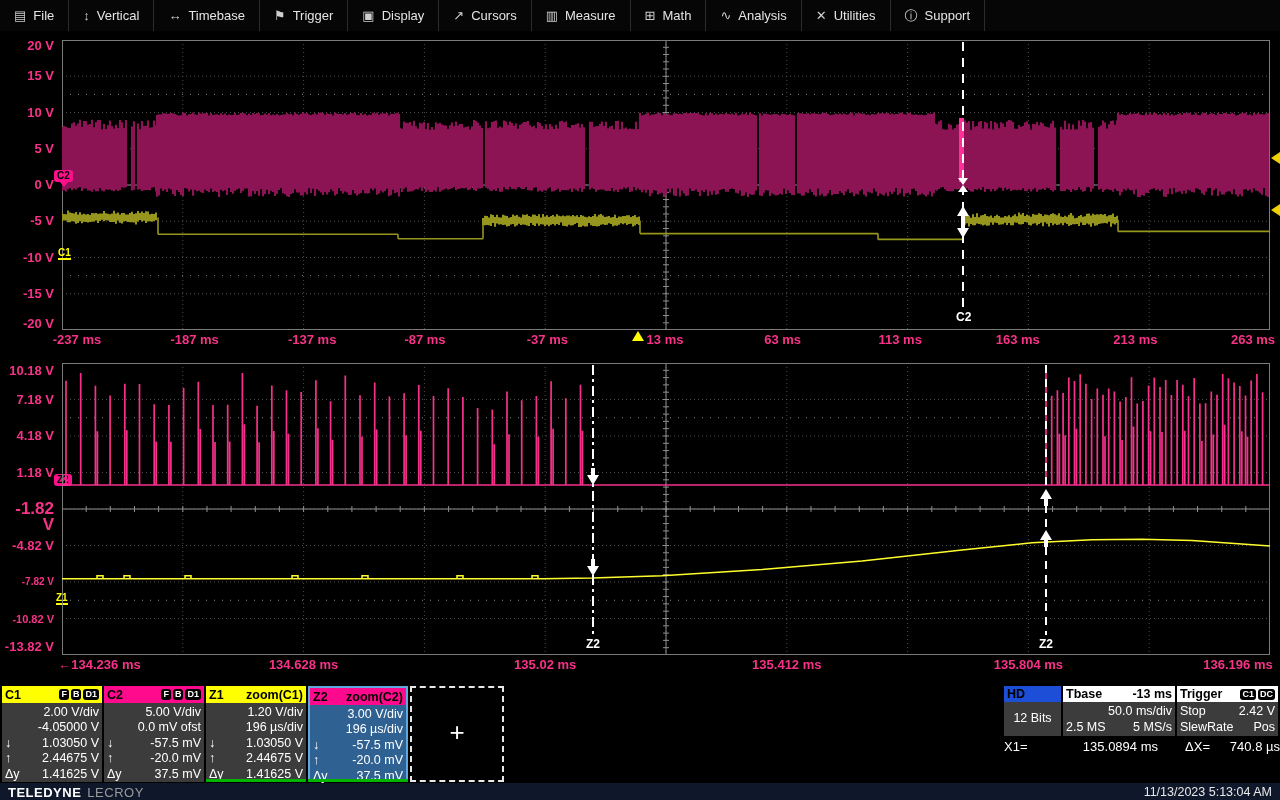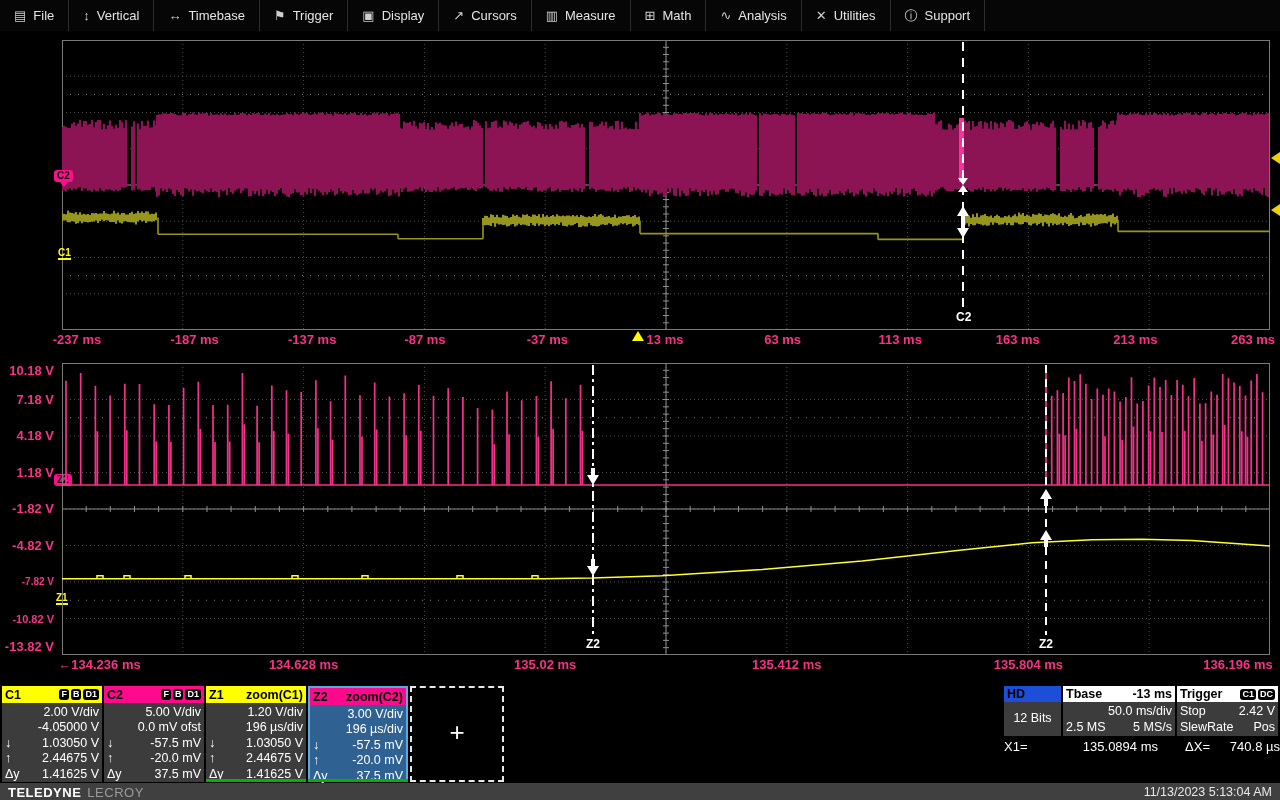--- a/index.html
+++ b/index.html
@@ -31,21 +31,21 @@
   .info-box{position:absolute;background:#3c3c3c;box-sizing:border-box;}
   .info-head{height:16px;display:flex;align-items:center;padding:0 3px;font-size:12.5px;
     font-weight:bold;color:#000;background:#fff;box-sizing:border-box;}
   .info-body{color:#fff;font-size:12.5px;padding:1px 3px;}
   .row-flex{display:flex;justify-content:space-between;line-height:16px;white-space:nowrap;}
   .readout{position:absolute;color:#fff;font-size:13px;}
   .readout .r-row{display:grid;grid-template-columns:38px 116px 56px 1fr;line-height:15px;}
   .readout .r-val{text-align:right;white-space:nowrap;}
   .readout .r-lab2{text-align:right;padding-right:4px;}
   
-  .bottombar{position:absolute;top:783px;left:0;width:1280px;height:17px;background:#404040;
+  .bottombar{position:absolute;top:783px;left:0;width:1280px;height:17px;background:#0f172a;
     display:flex;align-items:center;justify-content:space-between;padding:0 8px;box-sizing:border-box;}
   .brand-bold{color:#fff;font-weight:bold;font-size:13px;letter-spacing:.5px;}
   .brand-light{color:#9a9a9a;font-size:13px;margin-left:6px;letter-spacing:.5px;}
   .timestamp{color:#e8e8e8;font-size:12.5px;}
 </style>
 </head>
 <body>
 
 <div class="menubar">
   <div class="menu-item">
@@ -120,20 +120,31 @@
       <rect x="0.5" y="0.5" width="1207" height="289" stroke="#7a7a7a" fill="none"></rect>
       <path d="M0 87.0V151.1M2 85.9V150.2M4 86.7V151.6M6 87.8V149.3M8 87.9V147.9M10 83.4V150.3M12 82.2V148.4M14 85.7V149.6M16 83.5V147.7M18 79.8V147.0M20 86.7V151.1M22 81.1V148.6M24 80.9V148.6M26 84.7V150.4M28 84.0V150.5M30 79.8V151.7M32 87.2V149.6M34 81.9V151.2M36 79.9V151.2M38 80.1V148.0M40 89.2V150.6M42 84.1V151.5M44 89.0V149.5M46 85.3V149.7M48 80.6V149.4M50 86.1V150.4M52 88.5V151.2M54 84.7V149.5M56 88.1V151.1M58 79.9V150.0M60 82.2V147.3M62 88.0V147.8M64 80.0V147.2M70 86.6V150.5M72 81.3V149.8M76 83.4V149.6M78 89.2V149.3M80 81.1V150.9M82 85.9V150.2M84 85.8V150.0M86 80.4V150.1M88 87.7V150.2M90 87.3V147.4M92 80.6V147.3M94 85.5V151.5M95 75.1V156.8M97 74.3V155.4M99 74.6V148.6M101 73.2V151.1M103 73.3V149.4M105 73.8V152.1M107 73.8V148.6M109 73.0V149.4M111 73.2V154.1M113 74.1V156.0M115 75.1V150.1M117 75.4V151.9M119 75.2V155.1M121 72.6V156.0M123 73.0V148.1M125 75.4V148.7M127 74.2V151.6M129 73.9V149.4M131 72.6V155.8M133 74.2V149.7M135 75.1V151.3M137 72.6V150.8M139 73.8V152.3M141 73.2V153.0M143 73.2V149.6M145 72.9V151.1M147 75.4V152.3M149 73.1V148.5M151 75.1V152.0M153 74.5V151.1M155 74.3V152.1M157 75.0V157.0M159 73.2V149.8M161 74.8V151.3M163 73.5V150.3M165 75.2V155.0M167 74.6V148.1M169 75.1V151.9M171 75.1V153.8M173 72.8V150.8M175 75.1V149.4M177 74.5V148.4M179 73.1V153.0M181 72.9V150.8M183 73.6V148.5M185 75.3V148.6M187 73.6V156.5M189 75.0V156.3M191 72.9V151.0M193 74.1V153.9M195 72.9V151.1M197 73.3V155.8M199 75.2V148.9M201 75.1V156.2M203 73.5V154.1M205 74.8V149.8M207 73.1V154.3M209 75.2V150.7M211 74.5V152.1M213 75.3V156.0M215 74.0V153.7M217 75.3V149.9M219 74.9V148.1M221 74.4V153.3M223 74.5V154.2M225 73.0V156.2M227 74.2V156.9M229 73.7V154.0M231 75.2V152.9M233 72.6V149.2M235 73.9V152.6M237 74.7V152.5M239 73.8V155.5M241 72.6V155.4M243 73.6V152.2M245 72.7V154.4M247 74.4V148.2M249 75.0V152.9M251 74.2V148.7M253 73.3V156.1M255 74.6V149.3M257 73.1V150.8M259 72.6V152.5M261 73.0V154.9M263 74.7V152.0M265 73.3V154.5M267 74.0V152.3M269 73.8V149.3M271 75.4V151.2M273 72.6V155.4M275 73.4V154.0M277 73.9V148.2M279 73.9V151.1M281 74.4V153.4M283 72.9V151.5M285 74.8V152.6M287 74.2V154.9M289 73.0V154.8M291 73.3V149.9M293 72.6V153.4M295 75.0V155.5M297 75.3V153.9M299 73.0V153.1M301 74.9V150.0M303 73.7V153.3M305 75.5V153.5M307 74.7V153.2M309 75.0V148.5M311 72.8V150.2M313 73.4V148.5M315 72.6V154.8M317 74.8V153.4M319 73.5V150.7M321 73.2V152.6M323 73.6V151.1M325 72.9V148.8M327 75.4V156.2M329 73.7V155.3M331 74.0V149.8M333 73.5V152.9M335 72.8V152.2M337 73.7V156.4M338 87.8V147.3M340 88.7V151.9M342 81.5V148.8M344 82.8V147.5M346 82.9V151.8M348 82.0V151.5M350 85.4V151.3M352 80.8V150.3M354 86.2V149.0M356 88.5V149.4M358 82.8V147.6M360 83.4V150.9M362 81.9V147.6M364 89.0V151.9M366 83.1V150.3M368 89.7V151.9M370 86.9V151.9M372 89.5V150.2M374 82.2V151.4M376 83.7V147.3M378 82.8V151.7M380 84.5V150.6M382 85.2V149.4M384 85.4V148.5M386 88.7V149.8M388 85.3V149.0M390 82.5V148.2M392 86.3V147.1M394 81.6V150.2M396 85.4V149.0M398 83.9V148.4M400 84.1V148.0M402 87.6V148.5M404 87.0V147.7M406 86.3V149.9M408 89.5V149.4M410 86.4V147.4M412 80.0V150.0M414 80.9V151.0M416 82.7V148.6M418 85.4V148.6M420 87.9V147.9M424 81.2V147.4M426 88.3V148.7M428 87.5V150.5M430 81.9V150.9M432 81.2V149.5M434 80.4V150.9M436 87.8V148.3M438 86.6V151.7M440 87.4V151.8M442 80.4V147.3M444 81.4V149.3M446 85.0V149.7M448 81.4V147.1M450 83.1V149.1M452 85.7V148.7M454 83.4V149.6M456 88.7V147.3M458 84.8V147.3M460 83.6V149.2M462 81.9V149.0M464 82.1V147.1M466 80.9V149.9M468 85.3V150.6M470 87.0V150.4M472 85.7V147.7M474 88.3V147.2M476 82.0V151.4M478 82.9V150.4M480 85.9V151.7M482 88.9V150.3M484 84.6V150.8M486 89.2V148.4M488 83.9V147.2M490 86.6V151.5M492 89.1V151.3M494 84.7V149.9M496 88.6V148.8M498 81.3V151.7M500 80.7V150.1M502 82.2V150.1M504 81.4V150.2M506 87.3V150.2M508 87.7V148.7M510 84.9V152.0M512 84.9V148.6M514 84.3V149.7M516 83.2V151.3M518 87.5V148.0M520 84.1V151.9M522 87.2V149.0M528 81.7V149.4M530 81.8V147.7M532 87.0V148.9M534 86.2V151.7M536 86.0V149.9M538 83.9V149.5M540 81.4V149.4M542 86.1V149.8M544 81.7V150.9M546 88.2V150.7M548 86.5V150.9M550 85.8V148.1M552 89.2V151.4M554 81.0V150.0M556 80.7V151.9M558 89.2V149.3M560 81.7V149.4M562 88.6V147.5M564 87.6V148.7M566 89.3V147.3M568 88.6V152.0M570 89.1V151.2M572 89.2V147.0M574 81.7V150.2M576 89.0V148.6M578 72.8V150.0M580 75.4V152.3M582 74.7V149.7M584 73.8V152.8M586 72.5V149.7M588 75.4V156.3M590 74.5V153.2M592 74.6V149.9M594 74.0V150.7M596 72.6V154.4M598 73.0V153.4M600 75.2V152.8M602 73.1V156.9M604 74.7V154.4M606 73.8V148.8M608 75.0V152.7M610 75.3V148.6M612 73.3V155.5M614 73.2V156.1M616 74.0V148.4M618 73.7V156.6M620 74.3V150.7M622 73.1V153.4M624 73.1V156.0M626 73.6V155.5M628 73.1V148.6M630 73.1V151.1M632 73.0V151.0M634 73.3V149.6M636 72.8V152.1M638 74.4V156.0M640 75.1V150.6M642 75.5V152.3M644 73.2V149.7M646 75.3V156.1M648 72.8V151.4M650 73.2V154.7M652 75.1V150.7M654 73.5V154.8M656 75.1V153.9M658 73.8V149.9M660 74.0V149.3M662 74.5V149.1M664 72.9V151.7M666 74.0V151.8M668 74.4V149.1M670 73.6V148.4M672 74.7V149.3M674 72.7V152.7M676 75.4V153.4M678 75.1V150.5M680 73.6V156.0M682 74.6V155.5M684 73.0V152.5M686 74.9V156.9M688 72.6V154.0M690 74.1V155.1M692 74.7V154.4M694 75.2V150.6M698 73.2V155.4M700 75.4V156.1M702 73.6V152.8M704 73.8V150.1M706 74.2V150.6M708 74.8V156.1M710 74.4V153.3M712 74.0V154.6M714 74.1V155.6M716 74.4V154.9M718 75.4V153.8M720 73.7V154.5M722 73.9V148.6M724 74.4V154.0M726 74.9V150.4M728 73.7V152.9M730 75.1V155.1M732 75.2V155.3M736 73.0V153.3M738 73.3V153.7M740 73.3V155.8M742 73.9V155.6M744 73.8V152.3M746 73.1V153.1M748 74.5V149.3M750 73.5V151.9M752 73.2V155.1M754 73.7V156.4M756 73.8V148.7M758 74.2V155.6M760 73.2V153.7M762 72.7V156.4M764 73.0V155.9M766 74.1V153.4M768 75.2V150.1M770 74.8V155.3M772 74.4V154.0M774 73.4V154.0M776 74.3V154.0M778 73.6V151.1M780 74.4V152.9M782 73.6V155.3M784 74.5V151.6M786 74.6V149.2M788 73.3V153.1M790 72.6V152.3M792 75.4V156.3M794 73.3V153.7M796 73.3V154.6M798 73.2V150.8M800 73.8V149.6M802 73.5V154.4M804 75.1V156.5M806 74.6V151.8M808 75.2V152.6M810 73.9V153.3M812 74.2V148.6M814 74.5V151.5M816 73.1V155.9M818 73.4V153.2M820 73.0V154.5M822 73.5V155.5M824 73.3V152.7M826 72.8V156.3M828 74.6V151.8M830 73.6V154.0M832 74.6V151.7M834 74.1V148.0M836 74.1V155.0M838 72.7V153.3M840 72.6V148.8M842 74.3V156.6M844 74.4V153.2M846 72.9V152.4M848 72.7V154.6M850 74.4V149.0M852 74.8V148.6M854 74.2V150.9M856 75.0V155.4M858 74.7V154.7M860 74.7V153.3M862 75.2V154.7M864 75.1V156.6M866 73.2V154.8M868 73.8V151.5M870 73.9V156.5M872 72.6V153.1M873 83.5V149.9M875 84.2V150.5M877 81.5V148.9M879 80.2V147.5M881 89.3V147.1M883 89.4V149.2M885 89.4V151.1M887 83.7V151.3M889 85.1V151.3M891 89.4V151.2M893 87.9V149.1M895 84.7V149.5M897 84.0V149.0M899 80.9V150.3M901 80.3V148.5M903 80.6V151.6M905 82.4V148.3M907 80.9V149.9M909 89.7V151.4M911 80.9V151.8M913 86.7V149.0M915 86.1V149.8M917 81.7V148.6M919 81.1V150.1M921 88.5V147.1M923 81.8V151.9M925 82.9V148.9M927 88.6V149.3M929 80.9V151.6M931 89.5V149.1M933 82.1V151.1M935 83.5V149.5M937 88.3V147.5M939 82.2V147.8M941 83.5V150.7M943 86.9V147.3M945 81.4V149.7M947 80.1V148.8M949 80.4V151.1M951 82.1V149.9M953 88.8V149.7M955 89.0V150.2M957 84.9V149.7M959 87.1V150.3M961 86.1V148.3M963 82.6V151.0M965 81.2V151.3M967 84.5V148.9M969 89.7V151.4M971 84.0V149.4M973 84.2V148.1M975 81.9V151.8M977 85.2V149.8M979 82.2V149.4M981 83.5V148.8M983 86.2V150.0M985 86.9V147.8M987 87.4V148.2M989 83.6V150.0M991 80.7V151.4M993 87.5V150.0M999 87.0V151.1M1001 89.6V151.1M1003 80.7V151.1M1005 89.0V149.0M1007 83.5V149.9M1009 89.4V151.9M1011 84.4V149.1M1013 89.5V150.4M1015 89.3V150.0M1017 80.6V147.0M1019 85.8V149.7M1021 80.0V151.7M1023 81.5V151.1M1025 88.2V147.3M1027 82.7V147.2M1029 82.1V151.8M1031 87.7V148.6M1037 87.0V149.8M1039 85.6V148.7M1041 80.4V151.9M1043 82.6V150.0M1045 88.5V149.1M1047 84.3V149.7M1049 81.1V150.0M1051 80.4V151.8M1053 84.7V148.8M1055 80.4V150.4M1056 72.8V151.1M1058 74.7V155.5M1060 73.9V151.9M1062 75.0V149.1M1064 75.3V150.5M1066 74.8V148.5M1068 73.0V150.2M1070 74.3V150.2M1072 73.5V154.2M1074 73.8V149.4M1076 72.9V156.9M1078 74.4V157.0M1080 75.1V154.9M1082 75.2V155.7M1084 72.9V152.8M1086 74.8V152.9M1088 73.3V149.7M1090 75.1V149.1M1092 72.8V148.2M1094 73.2V150.3M1096 75.1V149.3M1098 73.9V151.1M1100 75.3V149.5M1102 72.8V156.4M1104 74.8V156.9M1106 72.9V154.0M1108 75.4V148.5M1110 74.3V154.2M1112 75.5V148.0M1114 75.0V152.4M1116 73.9V151.8M1118 73.2V151.2M1120 74.9V153.7M1122 73.1V150.8M1124 73.2V153.4M1126 72.7V149.7M1128 73.3V150.6M1130 75.0V151.9M1132 74.4V152.4M1134 72.8V148.3M1136 75.1V148.7M1138 75.2V149.9M1140 73.5V153.2M1142 72.7V155.0M1144 73.0V151.4M1146 75.0V148.3M1148 73.8V148.0M1150 73.2V155.5M1152 74.0V150.2M1154 75.3V148.6M1156 72.7V155.9M1158 74.1V151.4M1160 73.9V154.6M1162 73.0V154.4M1164 73.0V152.2M1166 74.1V151.2M1168 74.1V151.6M1170 72.7V154.1M1172 73.8V149.2M1174 75.4V154.4M1176 75.1V156.6M1178 73.8V154.2M1180 72.7V156.2M1182 73.3V149.5M1184 72.8V149.2M1186 74.9V150.7M1188 74.3V149.4M1190 75.5V152.5M1192 72.8V148.2M1194 74.4V150.6M1196 73.1V151.3M1198 74.3V152.7M1200 74.1V154.7M1202 74.7V148.1M1204 73.5V155.7M1206 73.1V156.9" stroke="#8c1454" stroke-width="2.2" fill="none"></path>
       <path d="M0 172.5V181.9M2 174.1V180.4M4 174.2V180.6M6 170.5V182.3M8 172.4V182.2M10 173.0V181.3M12 173.5V181.5M14 172.1V183.7M16 174.4V183.1M18 172.3V181.2M20 174.4V183.3M22 173.7V181.7M24 174.6V182.0M26 173.9V182.4M28 174.9V182.1M30 173.0V181.8M32 173.2V181.5M34 172.9V180.5M36 173.8V183.1M38 173.4V181.1M40 173.4V179.7M42 171.1V181.3M44 173.3V180.2M46 173.7V180.6M48 174.3V182.1M50 173.6V182.1M52 170.7V182.1M54 173.6V183.7M56 172.4V180.5M58 174.5V182.8M60 173.0V183.6M62 172.9V181.5M64 174.5V181.0M66 174.4V182.1M68 172.9V182.3M70 171.7V182.3M72 174.1V182.5M74 173.2V184.4M76 170.9V181.6M78 173.0V179.9M80 171.5V181.4M82 173.1V180.8M84 171.3V183.1M86 171.4V181.5M88 174.2V181.3M90 173.7V181.7M92 173.9V181.1M94 172.5V180.3M421 178.0V184.9M423 175.8V185.2M425 176.1V185.0M427 177.4V185.3M429 174.3V186.0M431 175.1V183.0M433 177.1V186.7M435 174.7V183.6M437 177.3V184.5M439 177.4V184.3M441 174.7V185.0M443 175.6V184.7M445 176.1V186.6M447 177.8V185.9M449 177.1V184.4M451 174.4V184.0M453 175.8V186.6M455 175.1V185.6M457 176.8V183.7M459 177.5V184.9M461 174.5V184.5M463 175.0V184.8M465 174.2V185.4M467 175.9V185.9M469 176.7V183.1M471 174.4V185.0M473 174.7V186.1M475 176.0V183.6M477 174.3V185.7M479 177.6V184.3M481 173.9V184.4M483 176.7V186.3M485 175.2V184.8M487 176.9V186.3M489 175.9V184.8M491 174.9V184.1M493 176.4V185.5M495 174.2V183.9M497 175.7V184.9M499 176.3V182.4M501 175.4V185.7M503 176.3V186.0M505 175.4V186.5M507 175.4V184.7M509 176.3V185.4M511 175.1V185.3M513 176.2V183.9M515 175.2V183.1M517 177.0V186.9M519 174.9V186.9M521 175.8V185.7M523 176.8V186.6M525 177.2V186.6M527 176.3V183.1M529 177.0V185.2M531 176.0V186.1M533 174.1V185.9M535 176.5V186.4M537 174.8V186.1M539 174.0V184.8M541 175.5V184.3M543 177.1V185.0M545 176.4V184.7M547 176.0V183.2M549 177.5V184.0M551 176.9V186.3M553 174.8V185.5M555 178.1V185.8M557 176.4V184.7M559 176.7V183.3M561 176.0V184.3M563 176.0V183.2M565 175.3V185.0M567 175.2V184.1M569 176.9V183.7M571 176.0V186.6M573 175.0V185.6M575 177.3V184.0M577 176.4V185.1M901 174.7V182.8M903 175.7V184.7M905 175.2V183.3M907 175.7V186.6M909 177.8V183.9M911 174.3V185.3M913 177.1V185.3M915 173.3V183.5M917 177.2V184.1M919 175.4V184.5M921 174.9V185.4M923 174.0V184.7M925 176.0V185.8M927 176.6V185.4M929 175.6V182.4M931 177.8V184.7M933 176.0V182.4M935 174.7V183.0M937 176.1V184.7M939 177.6V184.6M941 177.6V184.2M943 176.0V182.8M945 176.6V185.0M947 175.3V182.9M949 177.3V185.3M951 175.8V185.2M953 174.2V182.5M955 176.3V182.7M957 172.6V184.3M959 174.6V184.4M961 173.1V184.1M963 175.9V181.9M965 174.5V182.5M967 175.6V185.1M969 176.8V185.5M971 173.9V183.7M973 174.8V183.2M975 174.8V185.3M977 173.3V184.1M979 174.1V182.8M981 175.9V186.2M983 174.4V182.2M985 174.8V183.7M987 175.2V186.6M989 174.1V182.9M991 173.3V185.3M993 174.2V183.8M995 175.2V185.1M997 173.3V184.6M999 176.4V183.2M1001 177.1V185.2M1003 175.7V182.7M1005 176.8V183.9M1007 174.8V186.1M1009 173.1V185.0M1011 175.6V184.3M1013 178.2V184.3M1015 177.7V184.1M1017 176.0V185.9M1019 174.9V182.5M1021 176.7V185.0M1023 176.2V185.1M1025 173.8V183.5M1027 173.4V184.4M1029 175.6V186.8M1031 173.8V183.2M1033 174.7V185.8M1035 174.3V185.2M1037 174.5V184.0M1039 173.9V183.6M1041 174.7V183.2M1043 173.9V183.0M1045 176.3V183.4M1047 175.3V181.7M1049 175.1V186.8M1051 173.5V183.5M1053 177.1V184.5M1055 175.8V183.1" stroke="#96961e" stroke-width="2" fill="none"></path>
       <path d="M96 177.6V194.3M96 194.3H336M336 194.3V198.7M336 198.7H421M421 198.7V180.5M578 180.5V193.6M578 193.6H816M816 193.6V199.4M816 199.4H901M901 199.4V179.8M1056 179.8V191.4M1056 191.4H1208" stroke="#96961e" stroke-width="1.6" fill="none"></path>
       <rect x="897" y="78" width="5" height="64" fill="#ff2f9a"></rect>
       <line x1="901" y1="2" x2="901" y2="270" stroke="#fff" stroke-width="2" stroke-dasharray="9 7"></line>
       <path d="M896 138H906L901 145ZM896 152H906L901 145Z" fill="#fff"></path>
       <path d="M901 166l6 10h-4v7h-4v-7h-4z" fill="#fff"></path>
       <path d="M901 198l6 -10h-4v-7h-4v7h-4z" fill="#fff"></path>
     </svg>
+    <div style="position: absolute; left: 0px; top: 9px; width: 58px; height: 290px;">
+      <div style="position: absolute; right: 4px; top: -2px; width: 54px; text-align: right; color: rgb(247, 50, 135); font-weight: bold; font-size: 13px; line-height: 16px;">20 V</div>
+      <div style="position: absolute; right: 4px; top: 28.25px; width: 54px; text-align: right; color: rgb(247, 50, 135); font-weight: bold; font-size: 13px; line-height: 16px;">15 V</div>
+      <div style="position: absolute; right: 4px; top: 64.5px; width: 54px; text-align: right; color: rgb(247, 50, 135); font-weight: bold; font-size: 13px; line-height: 16px;">10 V</div>
+      <div style="position: absolute; right: 4px; top: 100.75px; width: 54px; text-align: right; color: rgb(247, 50, 135); font-weight: bold; font-size: 13px; line-height: 16px;">5 V</div>
+      <div style="position: absolute; right: 4px; top: 137px; width: 54px; text-align: right; color: rgb(247, 50, 135); font-weight: bold; font-size: 13px; line-height: 16px;">0 V</div>
+      <div style="position: absolute; right: 4px; top: 173.25px; width: 54px; text-align: right; color: rgb(247, 50, 135); font-weight: bold; font-size: 13px; line-height: 16px;">-5 V</div>
+      <div style="position: absolute; right: 4px; top: 209.5px; width: 54px; text-align: right; color: rgb(247, 50, 135); font-weight: bold; font-size: 13px; line-height: 16px;">-10 V</div>
+      <div style="position: absolute; right: 4px; top: 245.75px; width: 54px; text-align: right; color: rgb(247, 50, 135); font-weight: bold; font-size: 13px; line-height: 16px;">-15 V</div>
+      <div style="position: absolute; right: 4px; top: 276px; width: 54px; text-align: right; color: rgb(247, 50, 135); font-weight: bold; font-size: 13px; line-height: 16px;">-20 V</div>
+    </div>
     <div style="position: absolute; left: 62px; top: 301px; width: 1208px; height: 16px;">
       <div style="position: absolute; left: -30px; top: 0px; width: 90px; text-align: center; color: rgb(247, 50, 135); font-weight: bold; font-size: 13px;">-237 ms</div>
       <div style="position: absolute; left: 87.6px; top: 0px; width: 90px; text-align: center; color: rgb(247, 50, 135); font-weight: bold; font-size: 13px;">-187 ms</div>
       <div style="position: absolute; left: 205.2px; top: 0px; width: 90px; text-align: center; color: rgb(247, 50, 135); font-weight: bold; font-size: 13px;">-137 ms</div>
       <div style="position: absolute; left: 318px; top: 0px; width: 90px; text-align: center; color: rgb(247, 50, 135); font-weight: bold; font-size: 13px;">-87 ms</div>
       <div style="position: absolute; left: 440.4px; top: 0px; width: 90px; text-align: center; color: rgb(247, 50, 135); font-weight: bold; font-size: 13px;">-37 ms</div>
       <div style="position: absolute; left: 558px; top: 0px; width: 90px; text-align: center; color: rgb(247, 50, 135); font-weight: bold; font-size: 13px;">13 ms</div>
       <div style="position: absolute; left: 675.6px; top: 0px; width: 90px; text-align: center; color: rgb(247, 50, 135); font-weight: bold; font-size: 13px;">63 ms</div>
       <div style="position: absolute; left: 793.2px; top: 0px; width: 90px; text-align: center; color: rgb(247, 50, 135); font-weight: bold; font-size: 13px;">113 ms</div>
       <div style="position: absolute; left: 910.8px; top: 0px; width: 90px; text-align: center; color: rgb(247, 50, 135); font-weight: bold; font-size: 13px;">163 ms</div>
@@ -184,21 +195,21 @@
       <path d="M531 213l6 -10h-4v-7h-4v7h-4z" fill="#fff"></path>
       <line x1="984" y1="2" x2="984" y2="272" stroke="#fff" stroke-width="2" stroke-dasharray="8 6"></line>
       <path d="M984 126l6 10h-4v7h-4v-7h-4z" fill="#fff"></path>
       <path d="M984 167l6 10h-4v7h-4v-7h-4z" fill="#fff"></path>
     </svg>
     <div style="position: absolute; left: 0px; top: 332px; width: 58px; height: 292px;">
       <div style="position: absolute; right: 4px; top: 0px; width: 54px; text-align: right; color: rgb(247, 50, 135); font-weight: bold; font-size: 13px; line-height: 16px;">10.18 V</div>
       <div style="position: absolute; right: 4px; top: 28.5px; width: 54px; text-align: right; color: rgb(247, 50, 135); font-weight: bold; font-size: 13px; line-height: 16px;">7.18 V</div>
       <div style="position: absolute; right: 4px; top: 65px; width: 54px; text-align: right; color: rgb(247, 50, 135); font-weight: bold; font-size: 13px; line-height: 16px;">4.18 V</div>
       <div style="position: absolute; right: 4px; top: 101.5px; width: 54px; text-align: right; color: rgb(247, 50, 135); font-weight: bold; font-size: 13px; line-height: 16px;">1.18 V</div>
-      <div style="position: absolute; right: 4px; top: 138px; width: 54px; text-align: right; color: rgb(247, 50, 135); font-weight: bold; font-size: 13px; line-height: 16px;">-1.82 V</div>
+      <div style="position: absolute; right: 4px; top: 138px; width: 54px; text-align: right; color: rgb(247, 50, 135); font-weight: bold; font-size: 17px; line-height: 16px;">-1.82 V</div>
       <div style="position: absolute; right: 4px; top: 174.5px; width: 54px; text-align: right; color: rgb(247, 50, 135); font-weight: bold; font-size: 13px; line-height: 16px;">-4.82 V</div>
       <div style="position: absolute; right: 4px; top: 211px; width: 54px; text-align: right; color: rgb(247, 50, 135); font-weight: bold; font-size: 10px; line-height: 16px;">-7.82 V</div>
       <div style="position: absolute; right: 4px; top: 247.5px; width: 54px; text-align: right; color: rgb(247, 50, 135); font-weight: bold; font-size: 11px; line-height: 16px;">-10.82 V</div>
       <div style="position: absolute; right: 4px; top: 276px; width: 54px; text-align: right; color: rgb(247, 50, 135); font-weight: bold; font-size: 13px; line-height: 16px;">-13.82 V</div>
     </div>
     <div style="position: absolute; left: 62px; top: 626px; width: 1208px; height: 16px;">
       <div style="position: absolute; left: -4px; top: 0px; color: rgb(247, 50, 135); font-size: 13px; font-weight: bold;">←</div>
       <div style="position: absolute; left: -1px; top: 0px; width: 90px; text-align: center; color: rgb(247, 50, 135); font-weight: bold; font-size: 13px;">134.236 ms</div>
       <div style="position: absolute; left: 196.6px; top: 0px; width: 90px; text-align: center; color: rgb(247, 50, 135); font-weight: bold; font-size: 13px;">134.628 ms</div>
       <div style="position: absolute; left: 438.2px; top: 0px; width: 90px; text-align: center; color: rgb(247, 50, 135); font-weight: bold; font-size: 13px;">135.02 ms</div>

